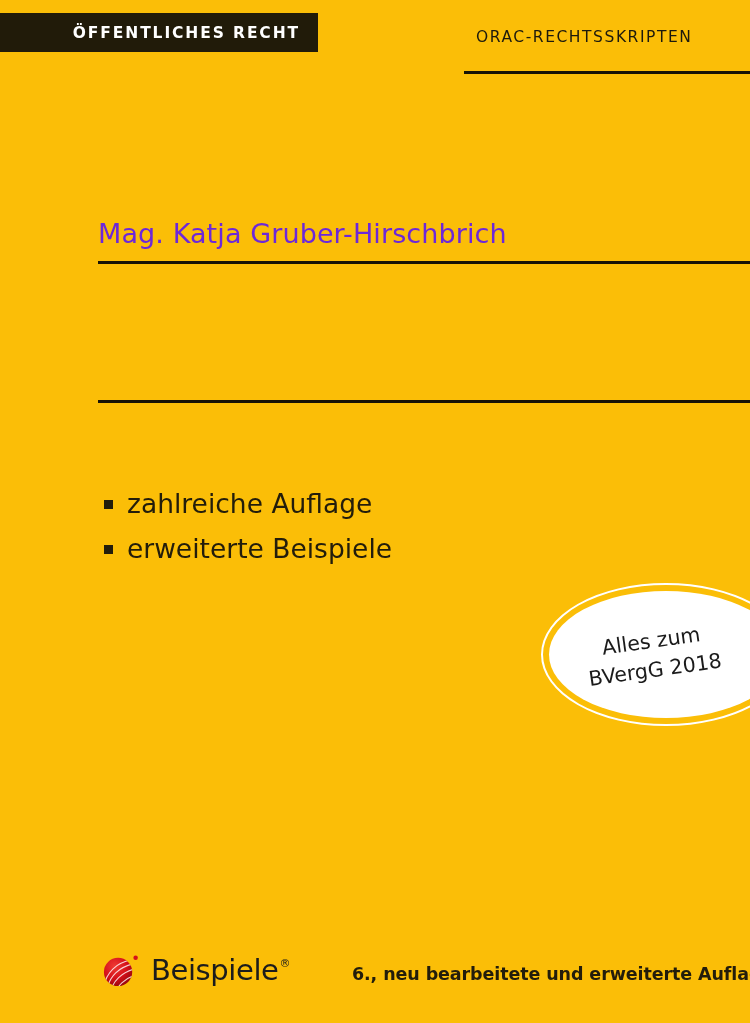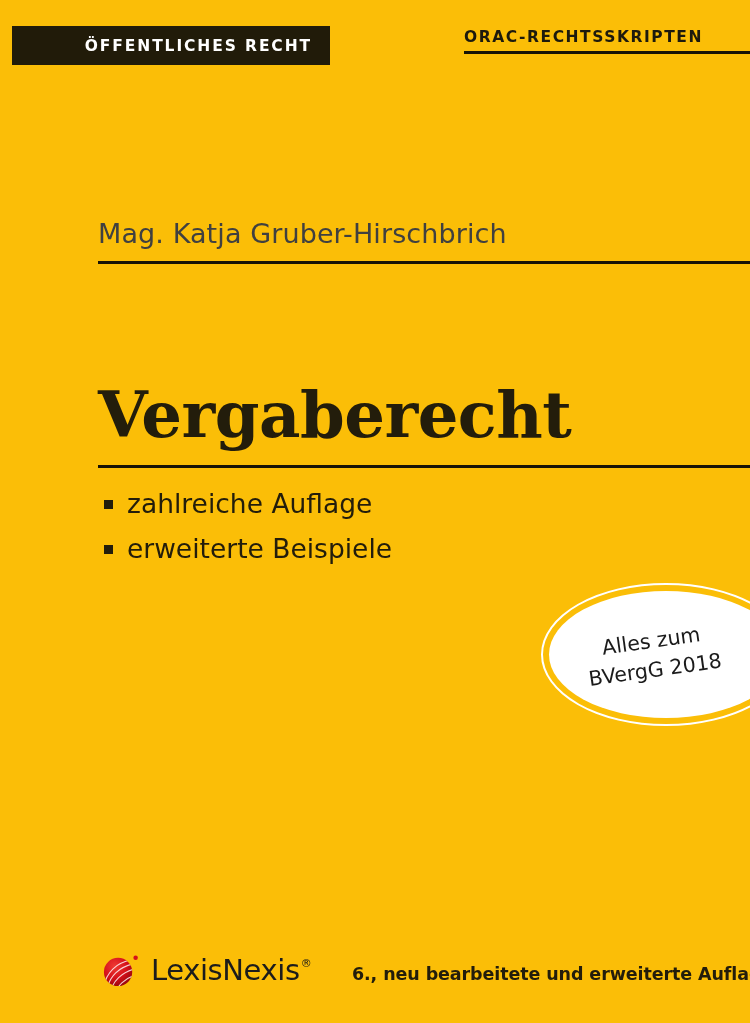--- a/index.html
+++ b/index.html
@@ -13,71 +13,71 @@
     height: 1023px;
     background: #FBBE07;
     overflow: hidden;
     font-family: "DejaVu Sans", sans-serif;
   }
 
   
   .cat-bar {
     position: absolute;
     left: 0;
-    top: 26px;
+    top: 13px;
     width: 318px;
     height: 39px;
     background: #211b09;
     display: flex;
     align-items: center;
     justify-content: flex-end;
     box-sizing: border-box;
     padding-right: 18px;
-    margin-left: 12px;
   }
   .cat-bar-label {
     color: #ffffff;
     font-size: 15.5px;
     font-weight: 700;
     letter-spacing: 1.9px;
     font-family: "DejaVu Sans", sans-serif;
     white-space: nowrap;
   }
 
   .series-wrap {
     position: absolute;
     left: 464px;
     top: 30px;
     width: 286px;
   }
   .series-label {
     color: #1d1a0d;
     font-size: 15.5px;
-    font-weight: 700;
+    font-weight: 400;
     letter-spacing: 1.55px;
     white-space: nowrap;
     line-height: 1;
-    padding-bottom: 5px;
+    padding-bottom: 25px;
+    margin-left: 12px;
   }
   .series-rule {
     height: 3px;
     background: #171306;
     width: 286px;
   }
 
   
   .author-wrap {
     position: absolute;
     left: 98px;
     top: 218px;
     width: 652px;
   }
   .author-name {
     font-size: 27px;
-    color: #404040;
+    color: #6d28d9;
     letter-spacing: 0.1px;
     line-height: 1.2;
     white-space: nowrap;
   }
   .author-rule {
     margin-top: 11px;
     height: 3px;
     background: #171306;
     width: 652px;
   }
@@ -223,21 +223,20 @@
     <div class="series-label">ORAC-RECHTSSKRIPTEN</div>
     <div class="series-rule"></div>
   </div>
 
   <div class="author-wrap">
     <div class="author-name">Mag. Katja Gruber-Hirschbrich</div>
     <div class="author-rule"></div>
   </div>
 
   <div class="title-wrap">
-    <div class="book-title">Vergaberecht</div>
     <div class="title-rule"></div>
   </div>
 
   <ul class="bullets">
     <li>
       <span class="bullet-sq"></span>
       <span class="bullet-text">zahlreiche Auflage</span>
     </li>
     <li>
       <span class="bullet-sq"></span>
@@ -269,18 +268,18 @@
       </defs>
       <circle cx="17.5" cy="21.5" r="14.5" fill="url(#sph)"></circle>
       <g clip-path="url(#ball)" fill="none" stroke="#ffffff" stroke-width="1.15" opacity="0.8">
         <path d="M31 9 C 16 12, 5 22, 3 37"></path>
         <path d="M34 13 C 19 16, 8 26, 6 41"></path>
         <path d="M36.5 18 C 22 21, 11 31, 9 45"></path>
         <path d="M38 24 C 25 27, 15 36, 13 49"></path>
       </g>
       <circle cx="35.5" cy="7" r="2.3" fill="#d5101a"></circle>
     </svg>
-    <span class="logo-word"><span>LexisNexis</span><span class="logo-reg">®</span></span>
+    <span class="logo-word"><span>Beispiele</span><span class="logo-reg">®</span></span>
   </div>
 
   <div class="edition">6., neu bearbeitete und erweiterte Auflage</div>
 
 </div>
 
 </body></html>

